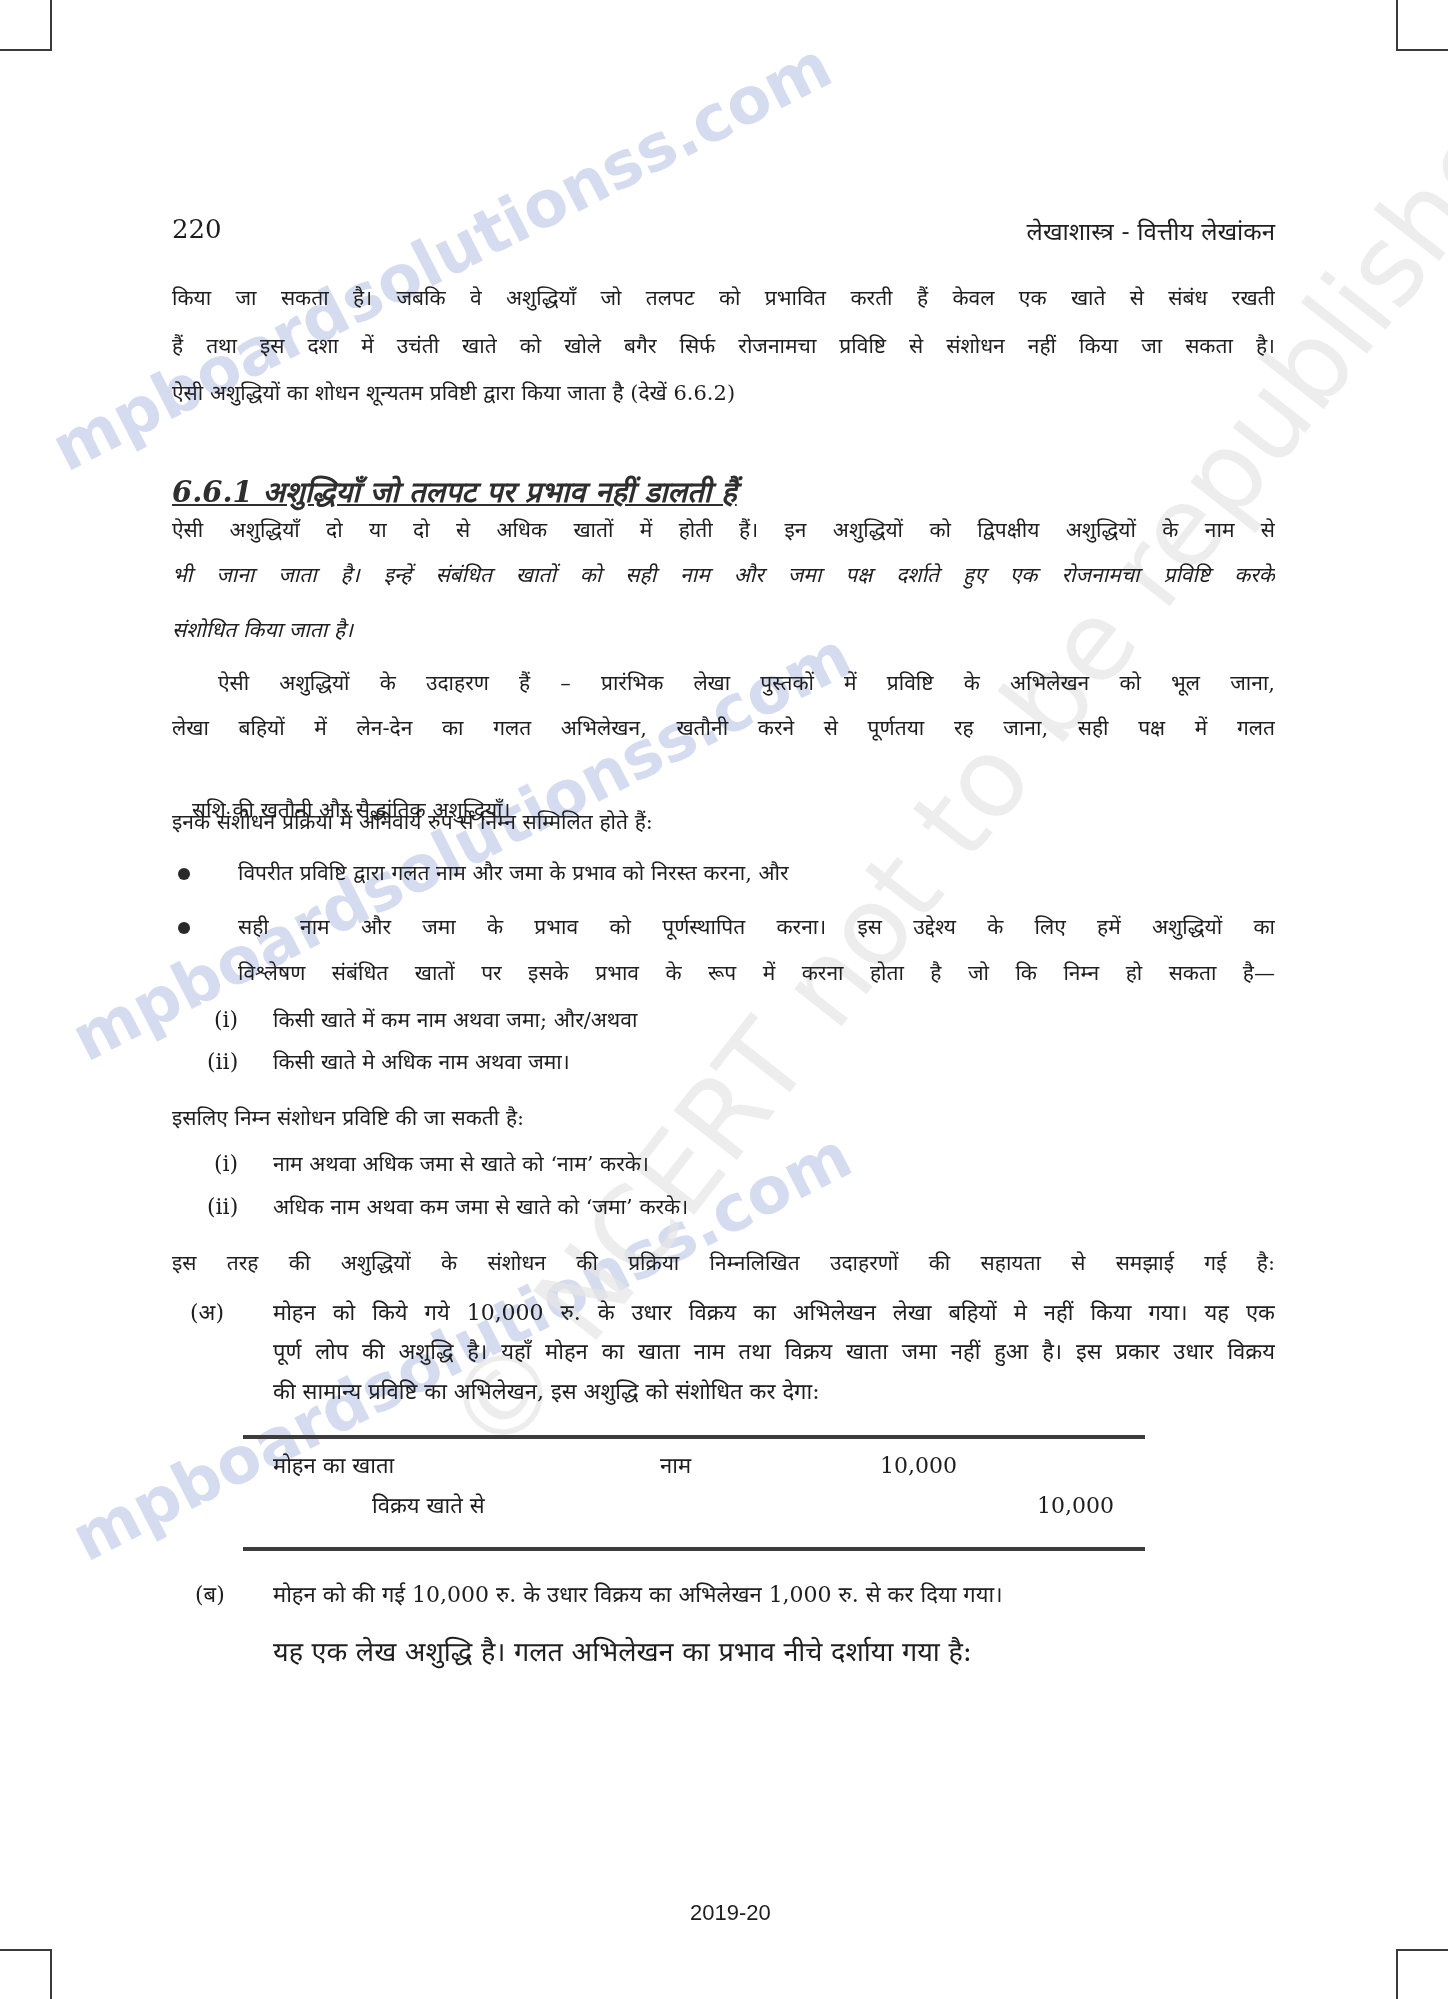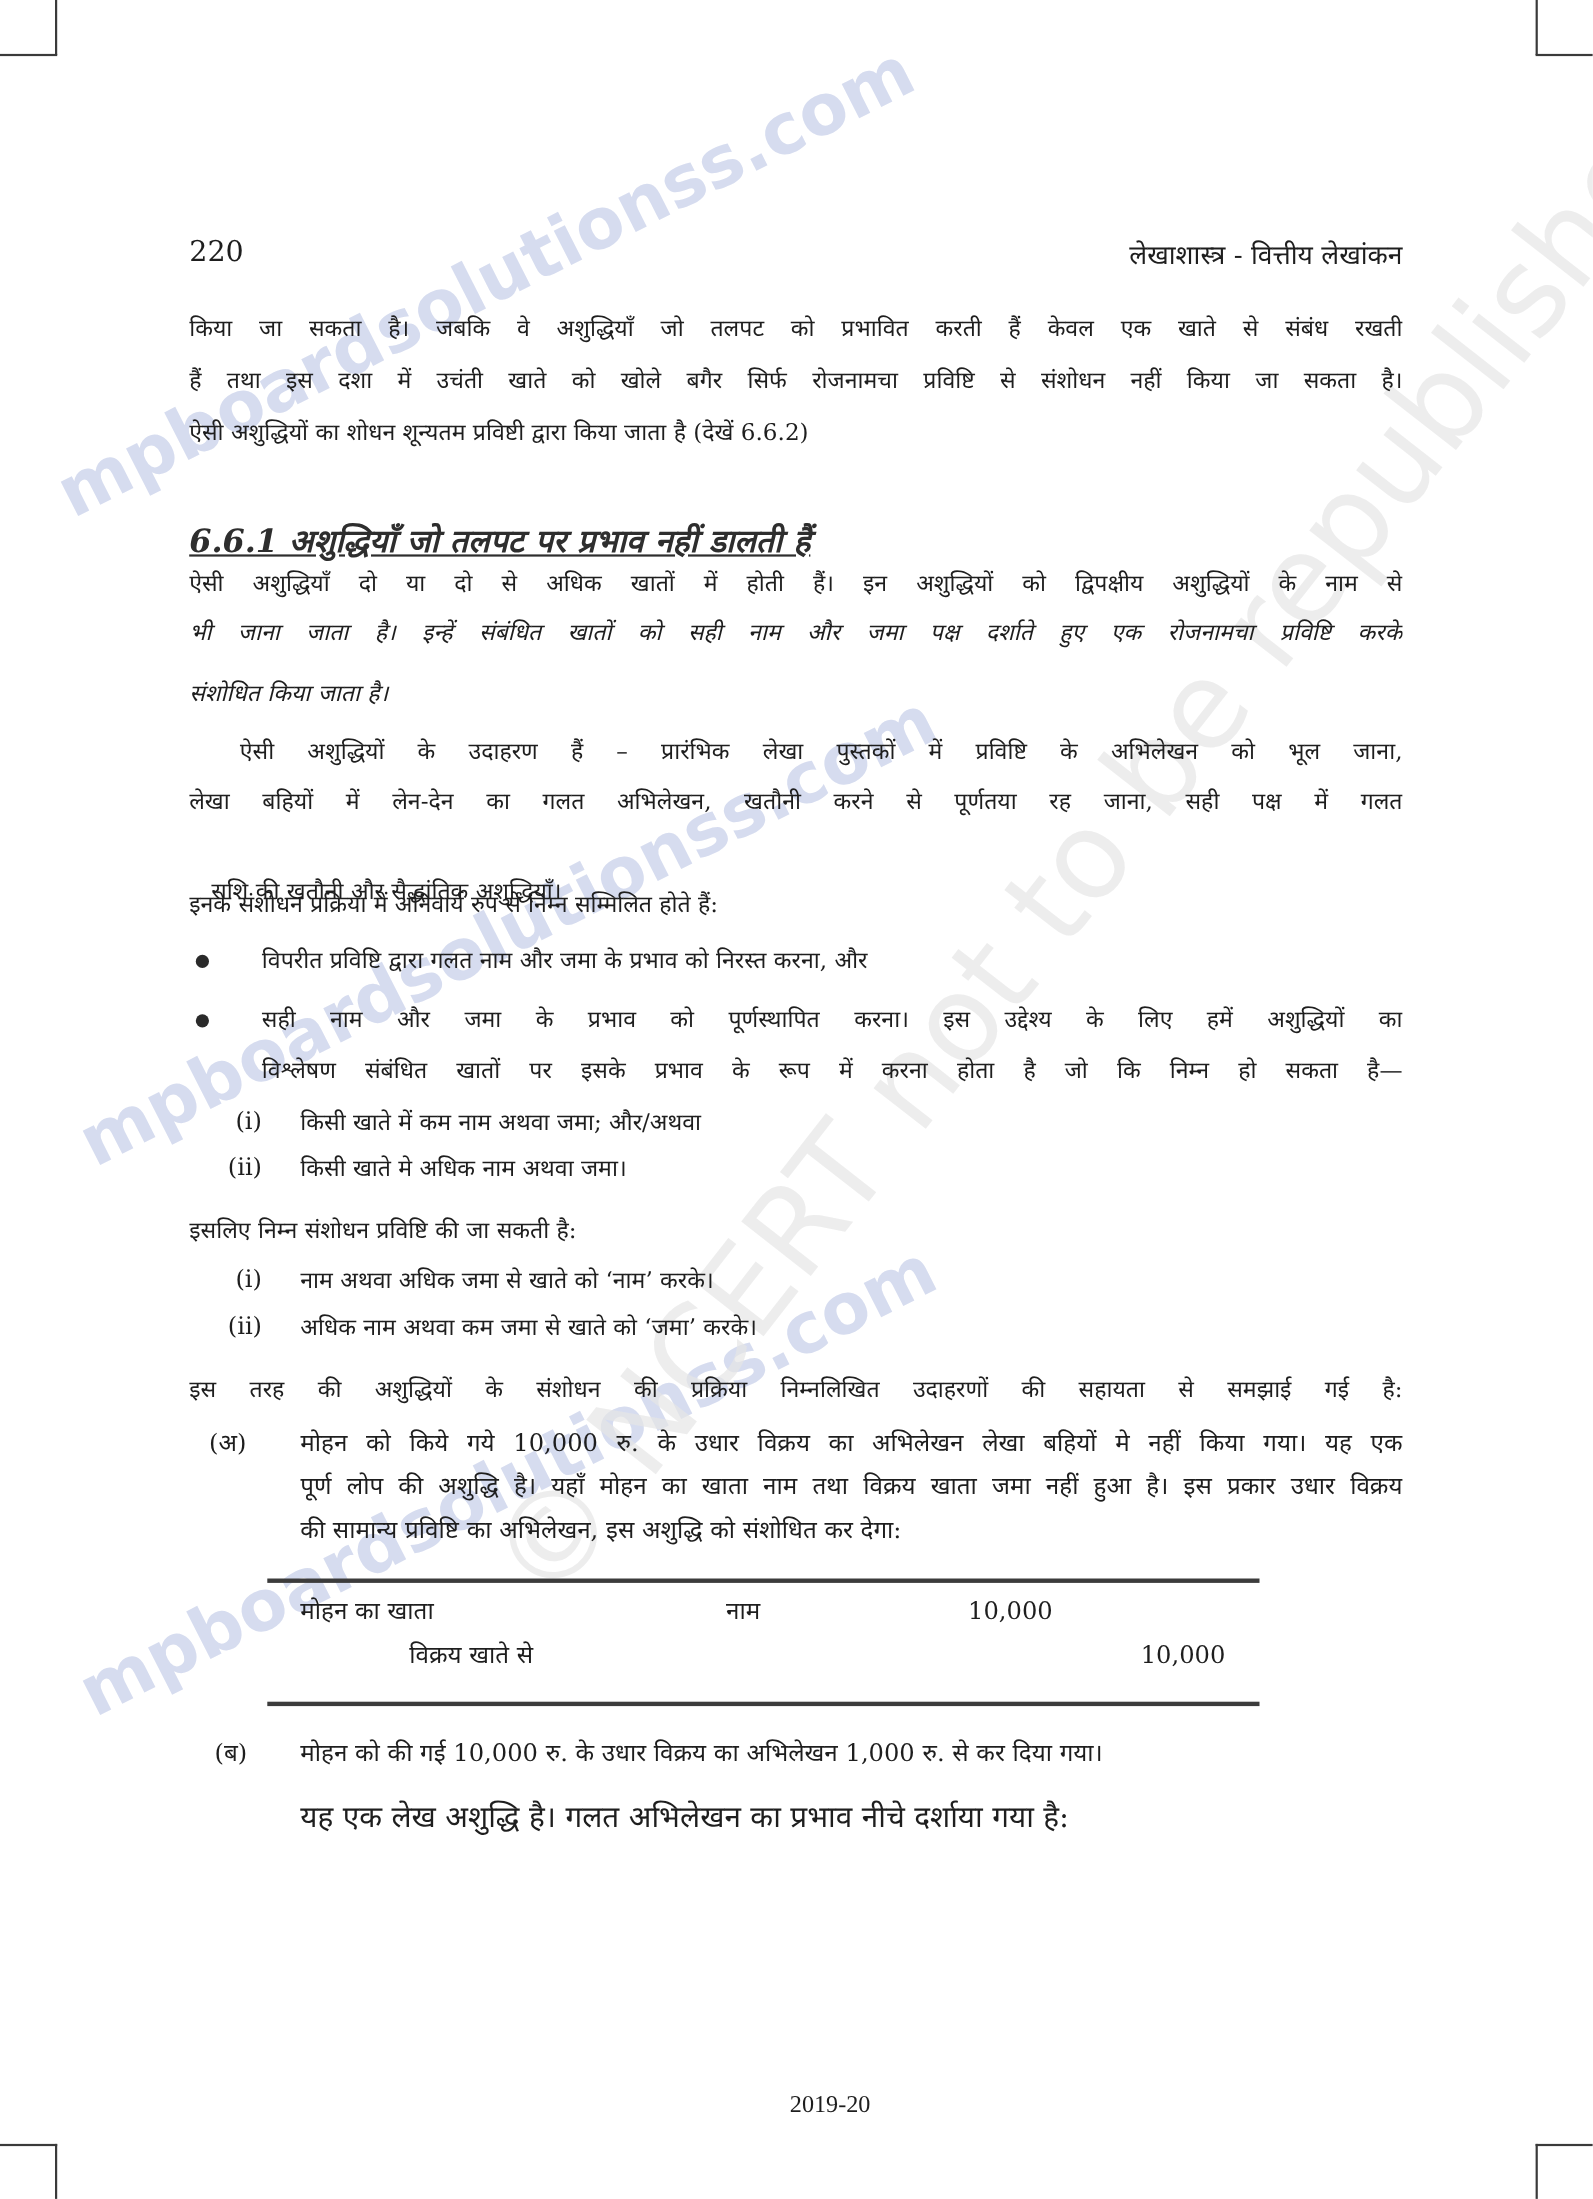--- a/index.html
+++ b/index.html
@@ -90,13 +90,13 @@
     <div class="abs small" style="left:372px;top:1491px;">विक्रय खाते से</div>
     <div class="abs small" style="left:1037px;top:1491px;">10,000</div>
   </div>
 </div>
 <div class="rule" style="top:1547px;"></div>
 
 <div class="abs small" style="left:195px;top:1580px;">(ब)</div>
 <div class="abs small" style="left:273px;top:1580px;">मोहन को की गई 10,000 रु. के उधार विक्रय का अभिलेखन 1,000 रु. से कर दिया गया।</div>
 <div class="abs" style="left:273px;top:1632px;font-size:27px;">यह एक लेख अशुद्धि है। गलत अभिलेखन का प्रभाव नीचे दर्शाया गया है:</div>
 
-<div class="abs footer" style="left:718px;top:1900px;font-family:Liberation Serif, serif;">2019-20</div>
+<div class="abs footer" style="left:690px;top:1900px;">2019-20</div>
 
 </body></html>

